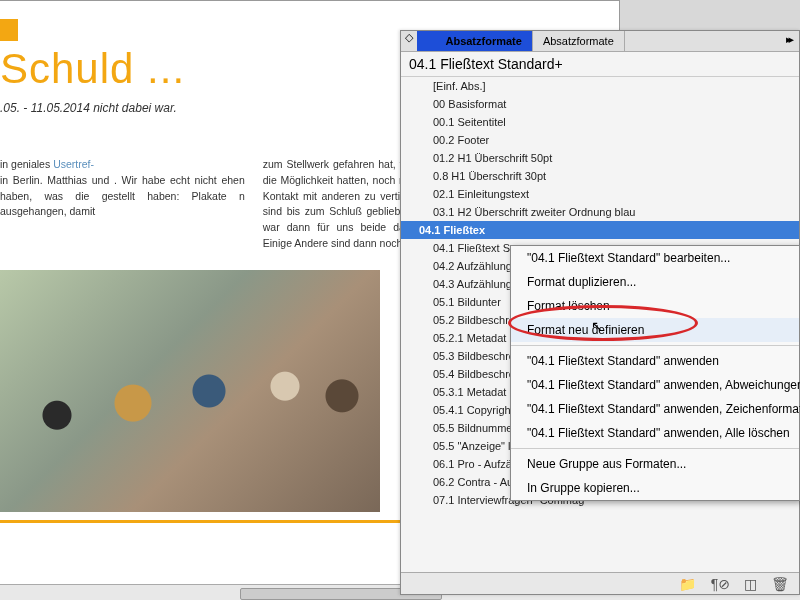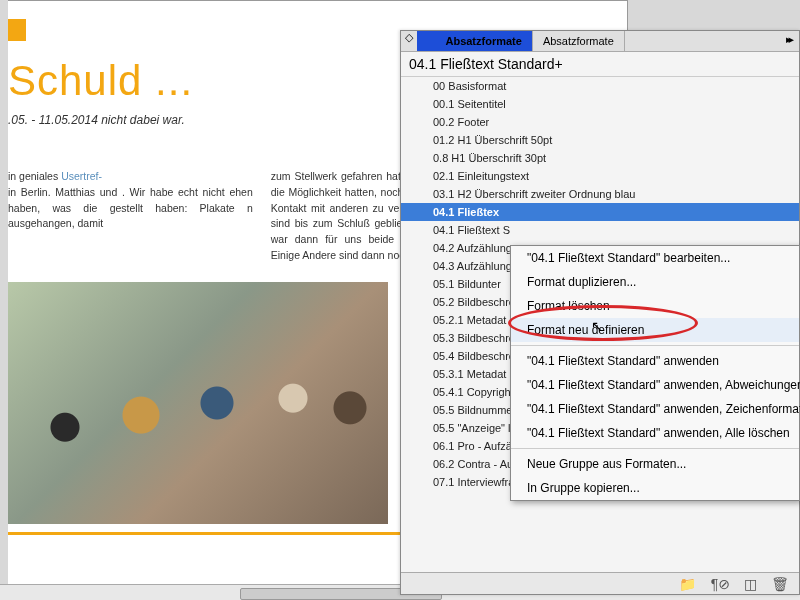--- a/index.html
+++ b/index.html
@@ -1,21 +1,21 @@
 <!DOCTYPE html>
 <html><head>
 <meta charset="utf-8">
 <style>
 * { margin: 0; padding: 0; box-sizing: border-box; font-family: Arial, Helvetica, sans-serif; }
 body { width: 800px; height: 600px; overflow: hidden; background: #d8d8d8; position: relative; }
 
 .page-bg {
-  position: absolute; left: 8px; top: 0; width: 620px; height: 595px;
+  position: absolute; left: 0; top: 0; width: 620px; height: 595px;
   background: #fff; border-right: 1px solid #999; border-top: 1px solid #999;
-  padding: 28px 20px 10px 0;
+  padding: 16px 20px 10px 0;
 }
 .orange-block { position: absolute; left: 0; top: 18px; width: 18px; height: 22px; background: #f3a712; }
 .title { font-size: 42px; font-weight: 300; color: #f3a712; margin: 28px 0 0 0; letter-spacing: 1px; }
 .subtitle { font-style: italic; font-size: 12px; color: #333; margin-top: 8px; }
 .cols { display: flex; gap: 18px; margin-top: 42px; font-size: 10.5px; color: #333; line-height: 1.5; text-align: justify; }
 .col { flex: 1; }
 .link-word { color: #5a8fbc; }
 .photo {
   width: 380px; height: 242px; margin-top: 18px;
   background: linear-gradient(135deg,#b8c8a8,#8a9888 40%,#a89078 60%,#7a6858);
@@ -91,28 +91,29 @@
 
 <div class="panel">
   <div class="tabs">
     <span class="tab-sort">◇</span>
     <div class="tab active">Absatzformate</div>
     <div class="tab">Absatzformate</div>
     <div class="tab-arrows">▸▸</div>
   </div>
   <div class="current-style">04.1 Fließtext Standard+</div>
   <div class="style-list" id="style-list">
+      <div class="style-item">[Einf. Abs.]</div>
       <div class="style-item">00 Basisformat</div>
       <div class="style-item">00.1 Seitentitel</div>
       <div class="style-item">00.2 Footer</div>
       <div class="style-item">01.2 H1 Überschrift 50pt</div>
       <div class="style-item">0.8 H1 Überschrift 30pt</div>
       <div class="style-item">02.1 Einleitungstext</div>
       <div class="style-item">03.1 H2 Überschrift zweiter Ordnung blau</div>
-      <div class="style-item selected" style="font-weight: bold; padding-left: 32px;">04.1 Fließtex</div>
+      <div class="style-item selected" style="font-weight: bold; padding-left: 18px;">04.1 Fließtex</div>
       <div class="style-item">04.1 Fließtext S</div>
       <div class="style-item">04.2 Aufzählung</div>
       <div class="style-item">04.3 Aufzählung</div>
       <div class="style-item">05.1 Bildunter</div>
       <div class="style-item">05.2 Bildbeschre</div>
       <div class="style-item">05.2.1 Metadat</div>
       <div class="style-item">05.3 Bildbeschre</div>
       <div class="style-item">05.4 Bildbeschre</div>
       <div class="style-item">05.3.1 Metadat</div>
       <div class="style-item">05.4.1 Copyrigh</div>

